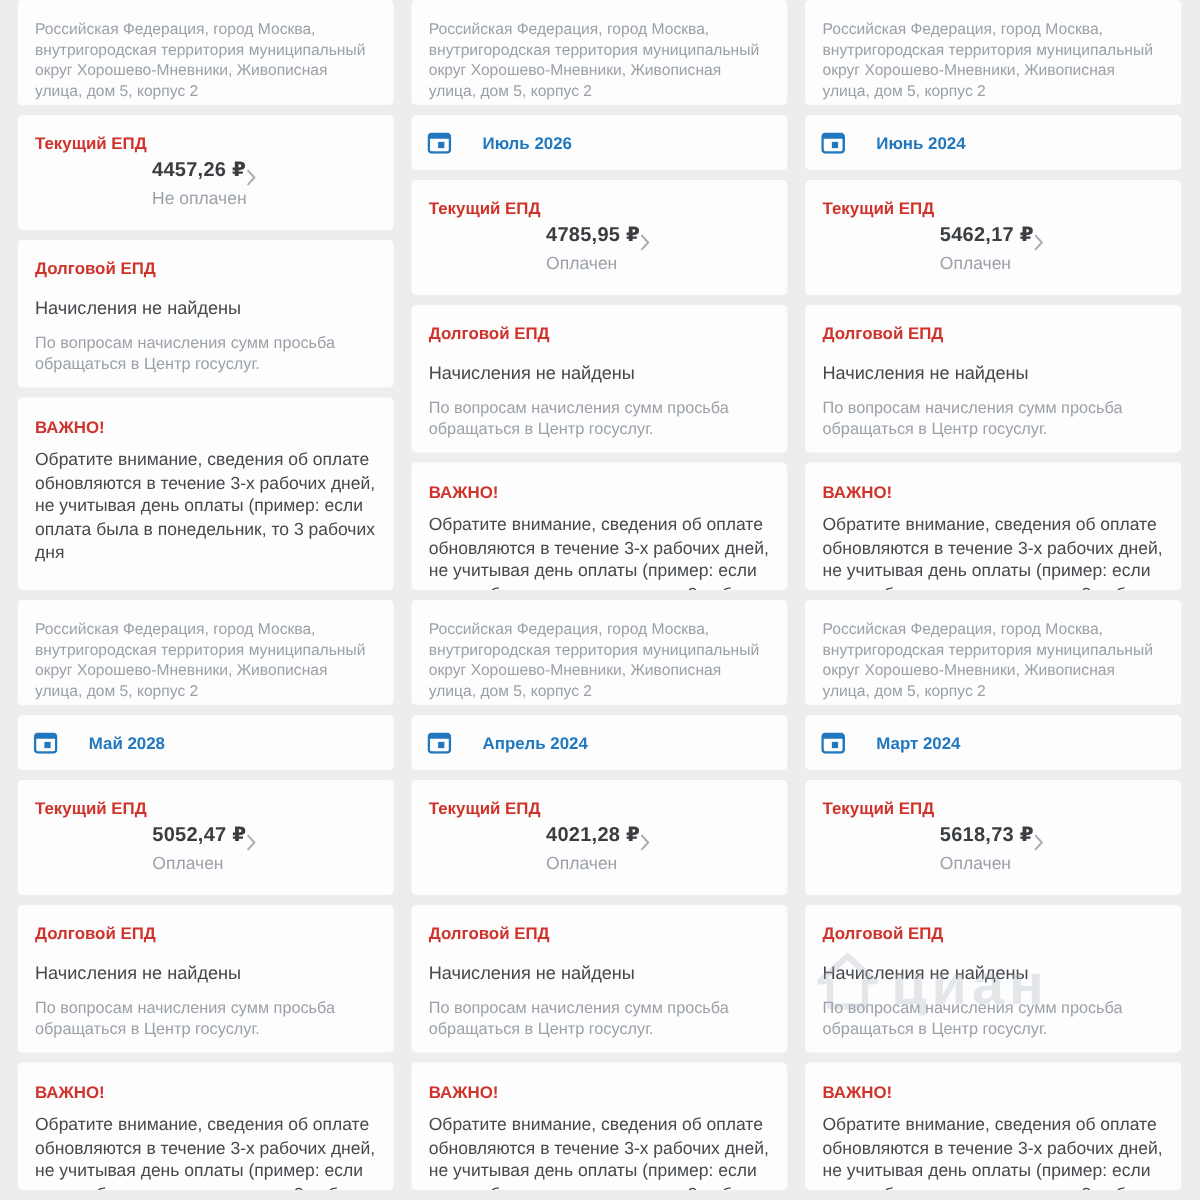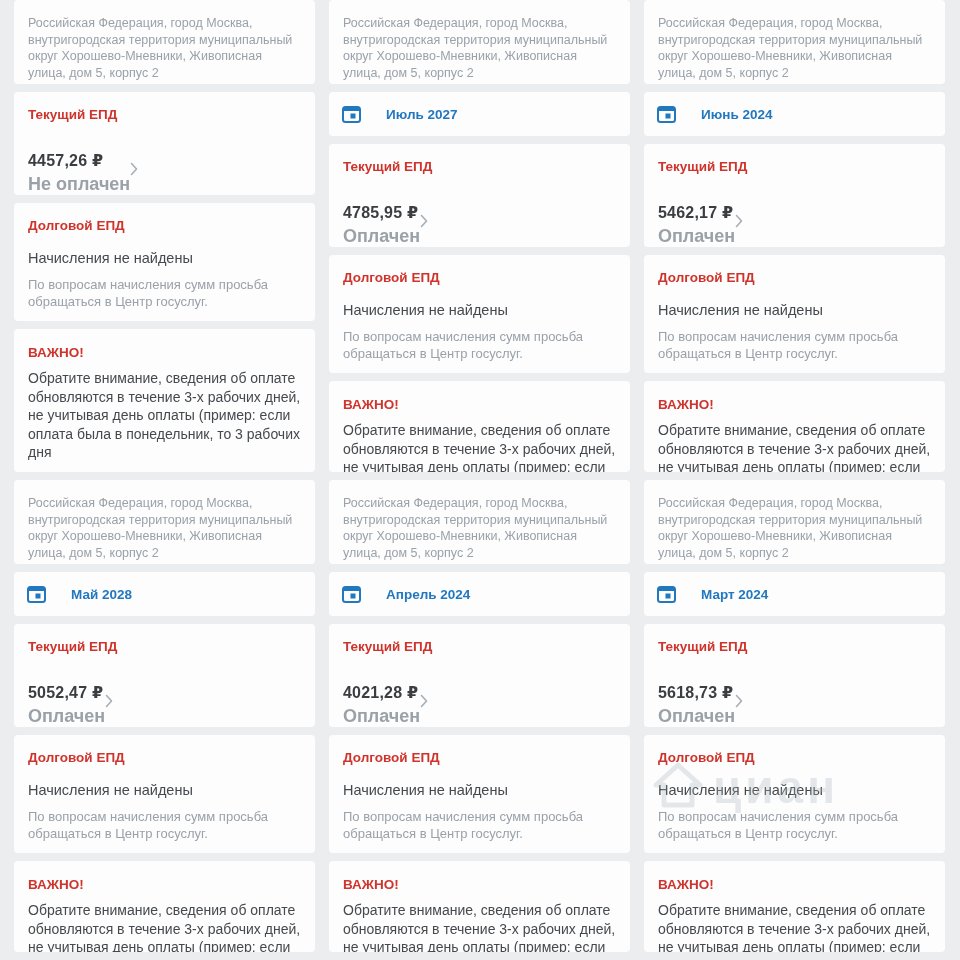--- a/index.html
+++ b/index.html
@@ -60,36 +60,35 @@
     flex:0 0 92px;
     padding:15px 16px 0 14px;
     cursor:pointer;
   }
   .card-title{
     font-size:13.5px;
     font-weight:700;
     color:#cf342c;
   }
   .current-row{
-    margin-top:29px;
+    margin-top:4px;
     display:flex;
     align-items:center;
-    justify-content:flex-start;
+    justify-content:center;
   }
   .amount{
     font-size:16px;
     font-weight:700;
     color:#3b3e41;
     letter-spacing:.2px;
   }
   .status{
     margin-top:4px;
-    font-size:18px;
+    font-size:14px;
     color:#9aa1a8;
-    font-weight:bold;
   }
   .chevron{display:inline-flex;margin-top:-8px;}
   
   .debt-card{
     flex:0 0 118px;
     padding:15px 14px 0 14px;
     overflow:hidden;
   }
   .debt-empty{
     margin-top:17px;
@@ -175,21 +174,21 @@
     </div>
 
     <div class="card month-card">
       <span class="cal-icon">
         <svg width="19" height="17" viewBox="0 0 19 17">
           <rect x="1" y="1" width="17" height="15" rx="2.5" fill="none" stroke="#2278bf" stroke-width="2"></rect>
           <path d="M1 3.5 A2.5 2.5 0 0 1 3.5 1 H15.5 A2.5 2.5 0 0 1 18 3.5 V5 H1 Z" fill="#2278bf"></path>
           <rect x="8.5" y="7.5" width="5" height="5" fill="#2278bf"></rect>
         </svg>
       </span>
-      <span class="month-label">Июль 2027</span>
+      <span class="month-label">Июль 2026</span>
     </div>
 
     <div class="card current-card">
       <div class="card-title">Текущий ЕПД</div>
       <div class="current-row">
         <div>
           <div class="amount">4785,95 ₽</div>
           <div class="status">Оплачен</div>
         </div>
         <span class="chevron">

